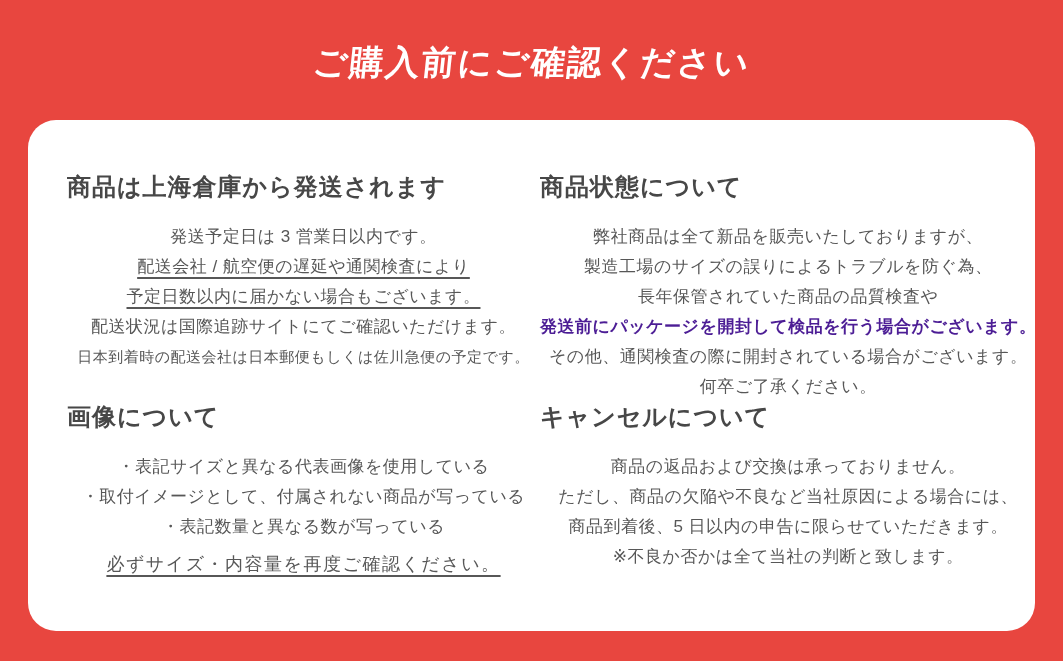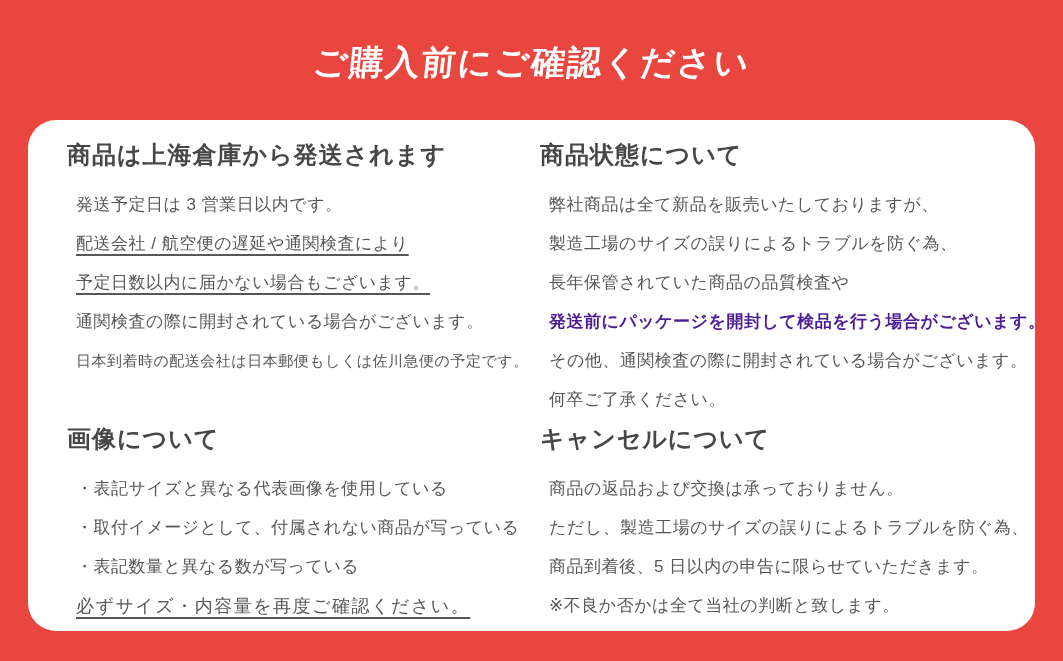--- a/index.html
+++ b/index.html
@@ -23,43 +23,44 @@
   .page-title .tilt {
     display: inline-block;
     transform: skewX(-6deg);
   }
   .card {
     width: 1007px;
     height: 511px;
     margin: 38px auto 0;
     background: #ffffff;
     border-radius: 28px;
-    padding: 20px 30px 0 39px;
+    padding: 52px 30px 0 39px;
     display: grid;
     grid-template-columns: 473px 1fr;
     grid-auto-rows: min-content;
     column-gap: 0;
     row-gap: 0;
   }
   section { margin: 0; }
   section h2 {
     margin: 0 0 21px;
     font-size: 24px;
     line-height: 29px;
     font-weight: bold;
     color: #474747;
     letter-spacing: 1px;
   }
   .ln {
-    margin: 9px;
+    margin: 0;
     font-size: 17px;
     line-height: 30px;
     color: #575757;
     letter-spacing: 0.5px;
     white-space: nowrap;
+    text-align: center;
   }
   .ln.u {
     text-decoration: underline;
     text-underline-offset: 5px;
     text-decoration-thickness: 1.5px;
   }
   .ln.sm { font-size: 15px; }
   .ln.alert {
     color: #4c1d95;
     font-weight: bold;
@@ -79,21 +80,21 @@
 
 <h1 class="page-title"><span class="tilt">ご購入前にご確認ください</span></h1>
 
 <div class="card">
 
   <section>
     <h2>商品は上海倉庫から発送されます</h2>
     <p class="ln">発送予定日は 3 営業日以内です。</p>
     <p class="ln u">配送会社 / 航空便の遅延や通関検査により</p>
     <p class="ln u">予定日数以内に届かない場合もございます。</p>
-    <p class="ln">通関検査の際に開封されている場合がございます。</p>
+    <p class="ln">配送状況は国際追跡サイトにてご確認いただけます。</p>
     <p class="ln sm">日本到着時の配送会社は日本郵便もしくは佐川急便の予定です。</p>
   </section>
 
   <section>
     <h2>商品状態について</h2>
     <p class="ln">弊社商品は全て新品を販売いたしておりますが、</p>
     <p class="ln">製造工場のサイズの誤りによるトラブルを防ぐ為、</p>
     <p class="ln">長年保管されていた商品の品質検査や</p>
     <p class="ln alert">発送前にパッケージを開封して検品を行う場合がございます。</p>
     <p class="ln">その他、通関検査の際に開封されている場合がございます。</p>
@@ -104,18 +105,18 @@
     <h2>画像について</h2>
     <p class="ln">・表記サイズと異なる代表画像を使用している</p>
     <p class="ln">・取付イメージとして、付属されない商品が写っている</p>
     <p class="ln">・表記数量と異なる数が写っている</p>
     <p class="ln strong-u">必ずサイズ・内容量を再度ご確認ください。</p>
   </section>
 
   <section>
     <h2>キャンセルについて</h2>
     <p class="ln">商品の返品および交換は承っておりません。</p>
-    <p class="ln">ただし、製造工場のサイズの誤りによるトラブルを防ぐ為、</p>
+    <p class="ln">ただし、商品の欠陥や不良など当社原因による場合には、</p>
     <p class="ln">商品到着後、5 日以内の申告に限らせていただきます。</p>
     <p class="ln">※不良か否かは全て当社の判断と致します。</p>
   </section>
 
 </div>
 
 </body></html>

